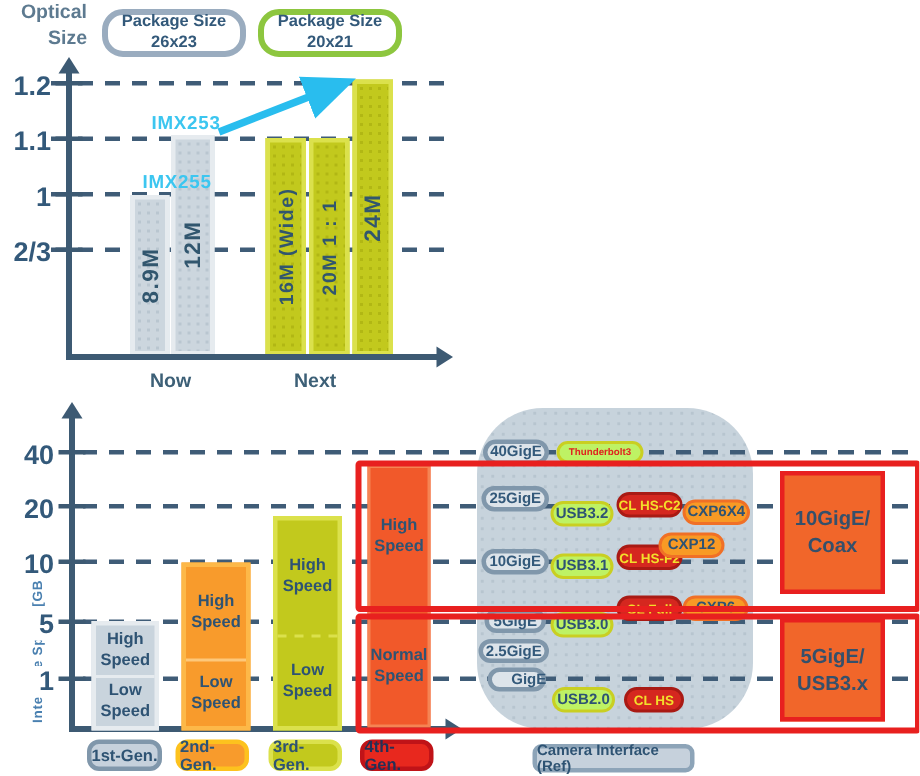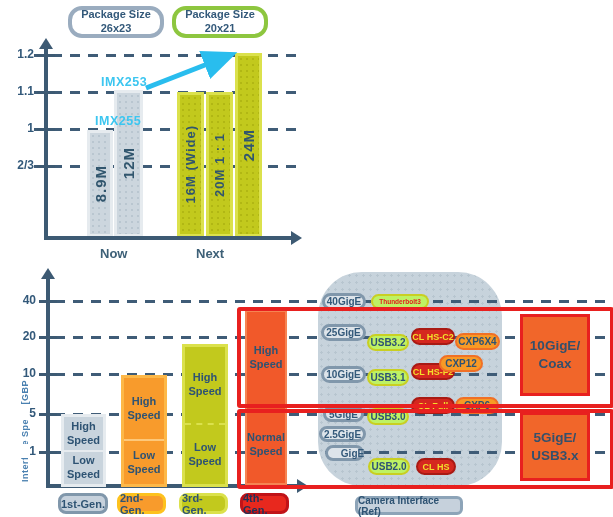--- a/index.html
+++ b/index.html
@@ -9,21 +9,21 @@
   
   .axis{position:absolute;background:#3d5a73;z-index:3;}
   .arrow-up{position:absolute;width:0;height:0;border-left:7px solid transparent;
             border-right:7px solid transparent;border-bottom:11px solid #3d5a73;z-index:3;}
   .arrow-right{position:absolute;width:0;height:0;border-top:7px solid transparent;
             border-bottom:7px solid transparent;border-left:11px solid #3d5a73;z-index:3;}
   
   .hdash{position:absolute;height:3px;z-index:1;
          background:repeating-linear-gradient(90deg,#3f5c77 0 10px,transparent 10px 18px);}
   .tickmark{position:absolute;width:18px;height:3px;background:#3d5a73;z-index:4;}
-  .ylab{position:absolute;width:34px;text-align:right;font-size:12px;z-index:2;color:#33597a;}
+  .ylab{position:absolute;width:34px;text-align:right;font-size:18px;z-index:2;color:#33597a;}
   .xlab{position:absolute;font-size:13px;color:#3d6077;z-index:2;}
   
   .bar{position:absolute;display:flex;align-items:center;justify-content:center;z-index:2;box-sizing:border-box;}
   .bar-gray{background:#ccd6de;border:3px solid #e6ebef;
     background-image:radial-gradient(#b9c6d0 1px,transparent 1.3px);background-size:6px 6px;}
   .bar-yg{background:#c2c91d;border:3px solid #dbe14c;
     background-image:radial-gradient(#b1b714 1px,transparent 1.3px);background-size:6px 6px;}
   .vlab{writing-mode:vertical-rl;transform:rotate(180deg);white-space:nowrap;
         color:#31566e;letter-spacing:1px;}
   .pkg{position:absolute;border-radius:14px;display:flex;flex-direction:column;align-items:center;
@@ -50,20 +50,24 @@
   .genpill{position:absolute;height:21px;border-radius:8px;display:flex;align-items:center;
         justify-content:center;font-size:11px;z-index:4;box-sizing:border-box;color:#2e5373;}
   .rot-ylabel{position:absolute;transform:rotate(-90deg);transform-origin:left top;
         font-size:9px;color:#4a80b0;white-space:nowrap;z-index:2;letter-spacing:.5px;}
 </style>
 </head>
 <body>
 
 <div id="stage">
 
+  <div class="abs" style="left:0;top:8;width:58px;text-align:right;font-size:13px;color:#5d7a90;line-height:1.3;z-index:2;">
+    <div>Optical</div>
+    <div>Size</div>
+  </div>
 
   <div class="pkg" style="left:68px;top:6px;width:96px;height:32px;border:4px solid #9aacbf;">
     <div>Package Size</div>
     <div>26x23</div>
   </div>
   <div class="pkg" style="left:172px;top:6px;width:96px;height:32px;border:4px solid #8dc63f;">
     <div>Package Size</div>
     <div>20x21</div>
   </div>
 

